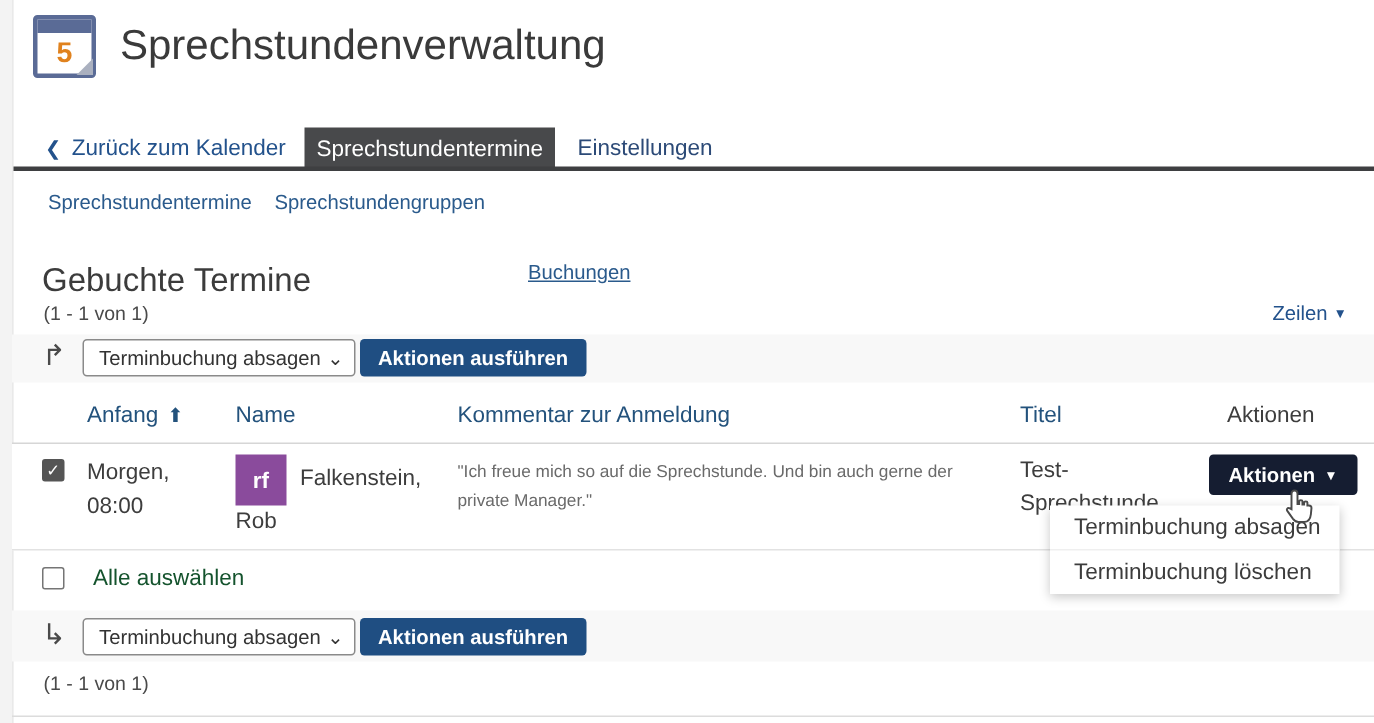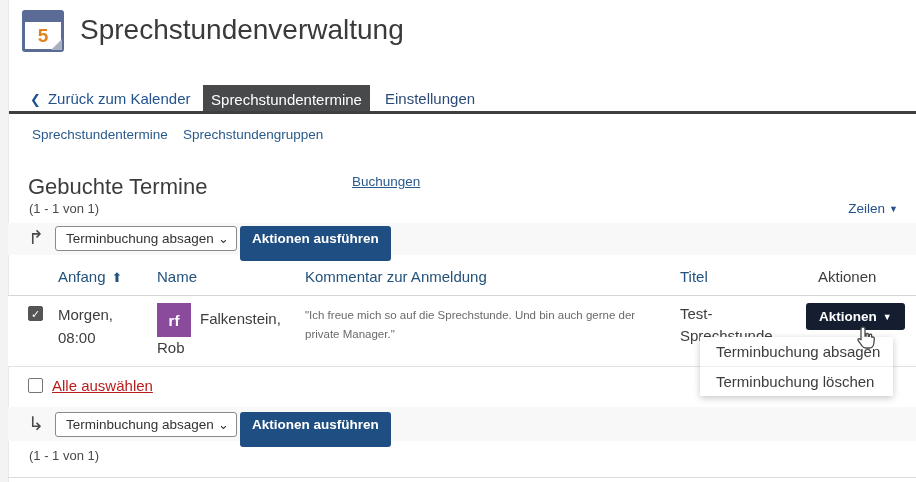--- a/index.html
+++ b/index.html
@@ -36,21 +36,21 @@
 
   
   .toolbar{position:absolute;left:8px;right:0;height:32px;background:#f8f8f8;}
   .toolbar-top{top:223px;}
   .toolbar-bottom{top:407px;height:34px;}
   .apply-arrow{position:absolute;left:20px;top:3px;font-size:19px;color:#4a4a4a;}
   .toolbar-bottom .apply-arrow{top:5px;}
   .fake-select{position:absolute;left:47px;top:3px;width:182px;height:25px;background:#fff;border:1px solid #8a8a8a;border-radius:3px;box-sizing:border-box;font-size:13.5px;color:#333;line-height:23px;padding:0 22px 0 10px;cursor:pointer;}
   .toolbar-bottom .fake-select{top:5px;}
   .sel-chevron{position:absolute;right:7px;top:0;font-size:13px;color:#333;}
-  .btn-primary{position:absolute;left:232px;top:3px;height:35px;line-height:25px;background:#1f4e82;color:#fff;font-size:13.5px;font-weight:bold;padding:0 12px;border-radius:3px;cursor:pointer;}
+  .btn-primary{position:absolute;left:232px;top:3px;height:25px;line-height:25px;background:#1f4e82;color:#fff;font-size:13.5px;font-weight:bold;padding:0 12px;border-radius:3px;cursor:pointer;}
   .toolbar-bottom .btn-primary{top:5px;}
 
   
   .table-header{position:absolute;left:8px;right:0;top:258px;height:37px;border-bottom:1px solid #d6d6d6;}
   .th{position:absolute;top:10px;font-size:15px;color:#23527c;cursor:pointer;}
   .th-anfang{left:50px;}
   .th-name{left:149px;}
   .th-kommentar{left:297px;}
   .th-titel{left:672px;}
   .th-aktionen{left:810px;color:#3d3d3d;cursor:default;}
@@ -65,21 +65,21 @@
   .avatar{position:absolute;left:149px;top:7px;width:34px;height:34px;background:#8a4b9c;color:#fff;font-size:15px;font-weight:bold;display:flex;align-items:center;justify-content:center;}
   .name-1{position:absolute;left:192px;top:14px;font-size:15px;color:#3d3d3d;}
   .name-2{position:absolute;left:149px;top:43px;font-size:15px;color:#3d3d3d;}
   .cell-kommentar{position:absolute;left:297px;top:10px;width:362px;font-size:11.5px;line-height:19px;color:#6a6a6a;}
   .cell-titel{position:absolute;left:672px;top:7px;font-size:15px;line-height:22px;color:#3d3d3d;}
   .btn-dark{position:absolute;left:798px;top:7px;height:27px;line-height:27px;background:#151d31;color:#fff;font-size:13.5px;font-weight:bold;padding:0 13px;border-radius:3px;cursor:pointer;}
   .btn-dark .caret{font-size:9px;margin-left:6px;position:relative;top:-1px;}
 
   .select-all-row{position:absolute;left:8px;right:0;top:366px;height:41px;}
   .select-all-row .checkbox{left:20px;top:12px;}
-  .select-all-label{position:absolute;left:44px;top:11px;font-size:15px;color:#b91c1c;text-decoration:underline;}
+  .select-all-label{position:absolute;left:54px;top:11px;font-size:15px;color:#14532d;}
 
   .range-bottom{position:absolute;left:29px;top:448px;font-size:13px;color:#4a4a4a;}
   .bottom-rule{position:absolute;left:8px;right:0;top:477px;height:1px;background:#dcdcdc;}
 
   
   .dropdown{position:absolute;left:700px;top:337px;width:193px;background:#fff;box-shadow:0 2px 7px rgba(0,0,0,0.22);z-index:10;}
   .dropdown-item{height:29px;line-height:29px;padding-left:16px;font-size:15px;color:#3c3c3c;cursor:pointer;}
   .dropdown-item:first-child{border-bottom:1px solid #efefef;}
 
   .hand-cursor{position:absolute;left:855px;top:325px;z-index:11;}

